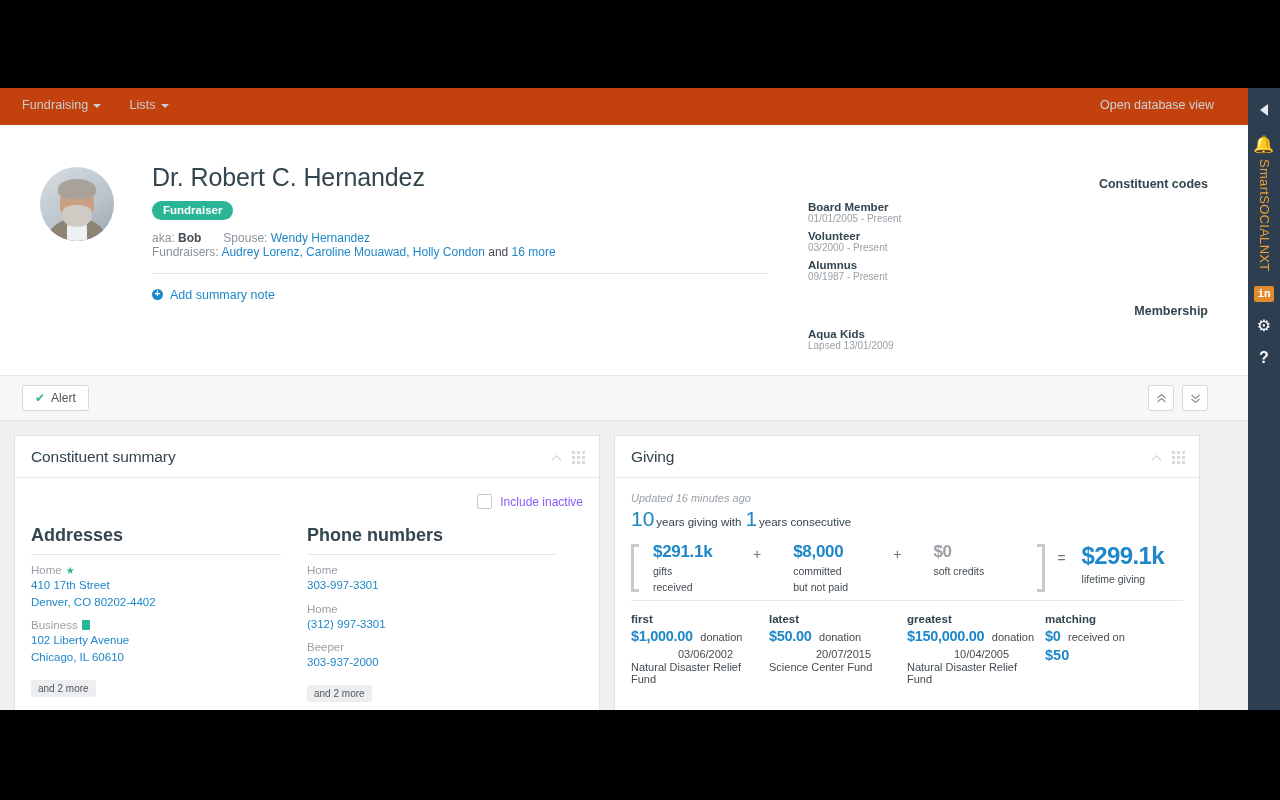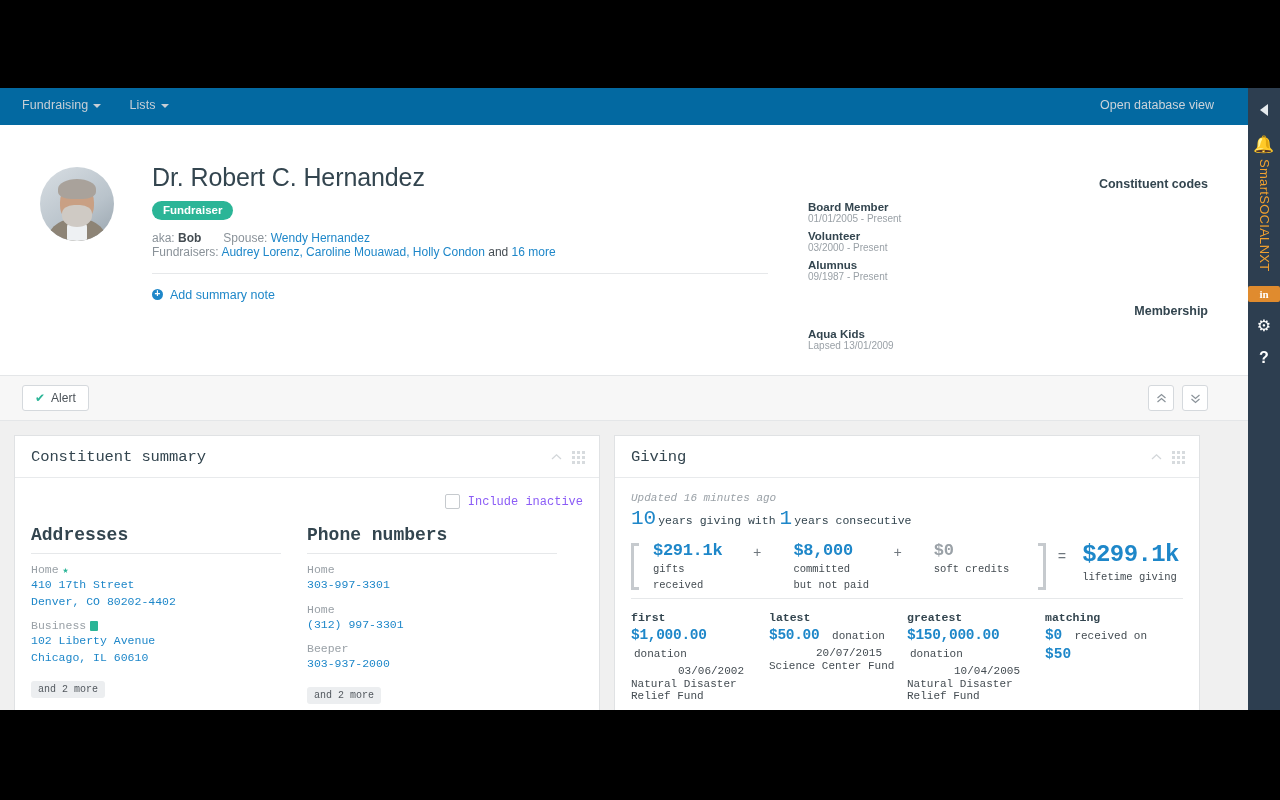--- a/index.html
+++ b/index.html
@@ -11,21 +11,21 @@
   }
   #app {
     position: absolute; left: 0; top: 88px;
     width: 1280px; height: 622px;
     background: #f0f0f0;
     overflow: hidden;
   }
 
   
   .topnav {
-    height: 37px; background: #0369a1;
+    height: 37px; background: #c2410c;
     display: flex; align-items: center;
     padding: 0 0 4px 22px;
     position: relative;
     justify-content: center;
   }
   .topnav .nav-item {
     color: #c8cfd6; font-size: 12.5px;
     margin-right: 28px; cursor: pointer;
     display: flex; align-items: center; gap: 5px;
     letter-spacing: .1px;
@@ -64,25 +64,25 @@
     font-size: 17px; color: #f0ad2e; cursor: pointer;
     line-height: 1; margin-bottom: 6px;
   }
   .rail .vtext {
     writing-mode: vertical-rl;
     color: #f0a030; font-size: 13px;
     letter-spacing: .3px; margin-bottom: 14px;
     user-select: none;
   }
   .rail .li-icon {
-    width: 32px; height: 16px; background: #e08b2e;
+    width: 20px; height: 16px; background: #e08b2e;
     color: #fff; font-size: 11px; font-weight: bold;
     display: flex; align-items: center; justify-content: center;
     border-radius: 2px; margin-bottom: 16px; cursor: pointer;
-    font-family: Liberation Serif, serif;
+    font-family: Liberation Mono, monospace;
   }
   .rail .gear, .rail .qmark {
     color: #fff; font-size: 16px; margin-bottom: 16px;
     cursor: pointer; line-height: 1;
   }
   .rail .qmark { font-weight: bold; }
 
   
   .page { background: #fff; width: 1248px; }
 
@@ -189,21 +189,21 @@
     border: 1px solid #d5d9dd; border-radius: 3px;
     margin-left: 8px; cursor: pointer;
     display: flex; align-items: center; justify-content: center;
   }
   .sq-btn svg { display: block; }
 
   
   .panels {
     display: flex; gap: 14px;
     padding: 14px 48px 0 14px;
-    background: #f0f0f0; height: 352px; font-family: Liberation Mono, monospace;
+    background: #f0f0f0; height: 352px;
   }
   .panel {
     background: #fff; border: 1px solid #e0e2e4;
     flex: 1; display: flex; flex-direction: column;
     overflow: hidden;
   }
   .panel-hd {
     display: flex; align-items: center;
     padding: 12px 14px 11px 16px;
     border-bottom: 1px solid #e8eaec;

